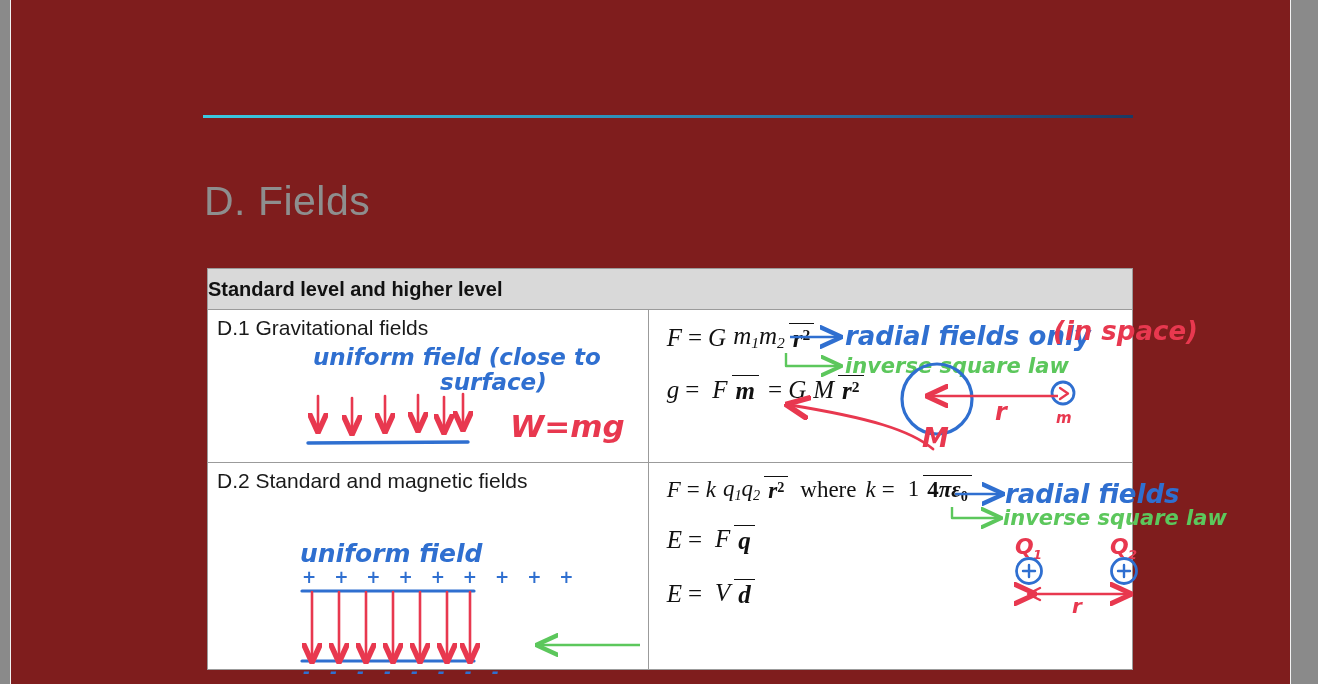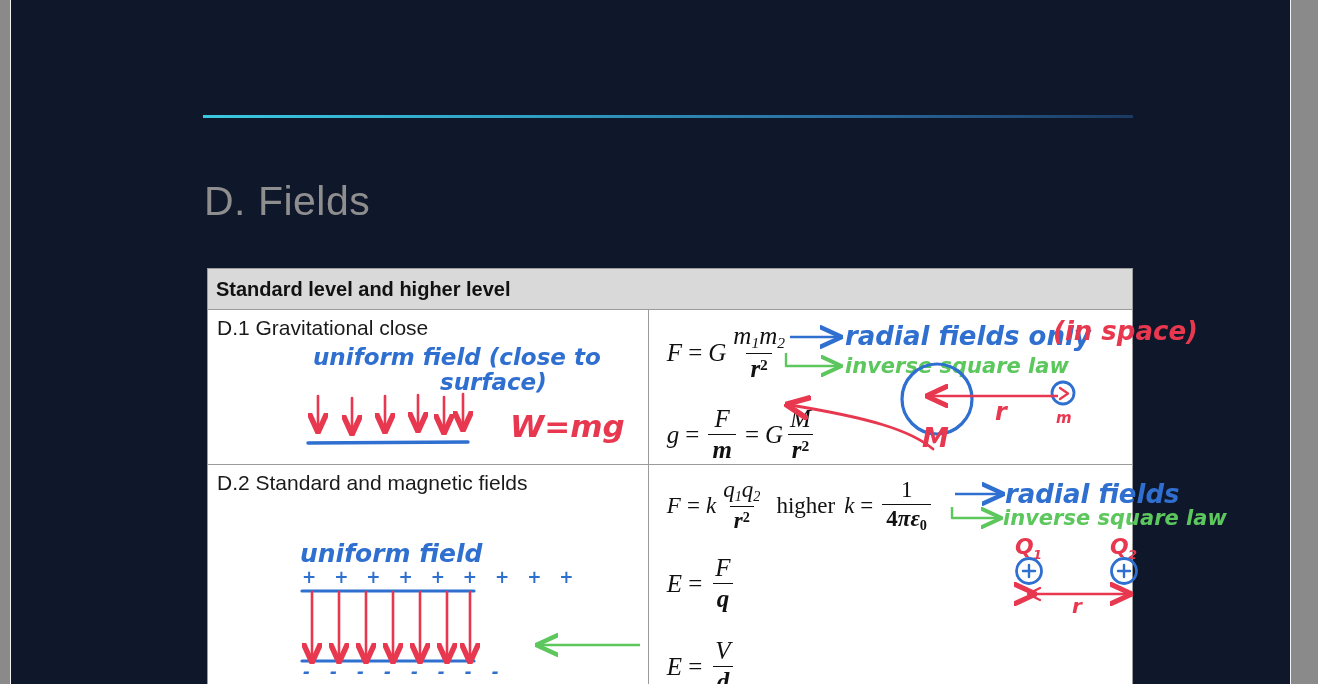--- a/index.html
+++ b/index.html
@@ -10,21 +10,21 @@
     font-family: "Liberation Sans", sans-serif;
   }
   #viewport {
     position: relative;
     width: 1318px; height: 684px;
     background: #8a8a8a;
   }
   #page {
     position: absolute;
     left: 11px; top: 0; width: 1279px; height: 684px;
-    background: #0f172a;
+    background: #7f1d1d;
     box-shadow: 0 0 0 1px #f2f2f2;
   }
   #header-rule {
     position: absolute;
     left: 192px; top: 115px; width: 930px; height: 3px;
     background: linear-gradient(to right, #3bc9e0 0%, #2f9fc4 35%, #2a6a9e 70%, #1b3a63 100%);
   }
   #page-title {
     position: absolute;
     left: 193px; top: 178px;
@@ -37,21 +37,21 @@
     position: absolute;
     left: 196px; top: 268px;
     width: 926px;
     border-collapse: collapse;
   }
   .tbl-border { border: 1px solid #9b9b9b; }
   #table-header-row td {
     background: #d9d9d9;
     border: 1px solid #9b9b9b;
     height: 40px;
-    padding: 0 0 0 8px;
+    padding: 0 0 0 0;
     font-size: 20px; font-weight: bold; color: #111;
   }
   .row-cell {
     border: 1px solid #9b9b9b;
     vertical-align: top;
     background: #fff;
     padding: 0;
     position: relative;
   }
   .col-left  { width: 441px; }
@@ -64,21 +64,21 @@
   
   .formula {
     font-family: "Liberation Serif", serif;
     color: #111;
     font-size: 25px;
     display: flex; align-items: center;
     white-space: nowrap;
   }
   .formula i, .it { font-style: italic; font-family: "Liberation Serif", serif; }
   .frac {
-    display: inline-flex; flex-direction: column;
+    display: inline-flex; flex-direction: row;
     align-items: center; vertical-align: middle;
     margin: 0 3px;
   }
   .frac .num { padding: 0 4px 1px 4px; }
   .frac .den { padding: 1px 4px 0 4px; border-top: 1.6px solid #111; font-weight: bold; }
   sub { font-size: 0.62em; vertical-align: -0.28em; font-style: normal;}
   sup { font-size: 0.62em; vertical-align: 0.45em; font-style: normal;}
   .rm { font-style: normal; }
   
   .ink-layer {
@@ -103,21 +103,21 @@
     <div id="page-title">D. Fields</div>
 
     <table id="syllabus-table" class="tbl-border">
       <tbody>
           <tr id="table-header-row">
         <td colspan="2">Standard level and higher level</td>
       </tr>
 
       <tr>
         <td class="row-cell col-left" style="height:152px">
-          <div class="topic-label">D.1 Gravitational close</div>
+          <div class="topic-label">D.1 Gravitational fields</div>
         </td>
         <td class="row-cell col-right">
           <div class="formula" style="margin:12px 0 0 18px;">
             <span class="it">F</span>
             <span class="rm" style="margin:0 6px">=</span>
             <span class="it">G</span>
             <span class="frac">
               <span class="num"><span class="it">m</span><sub class="it">1</sub><span class="it">m</span><sub class="it">2</sub></span>
               <span class="den"><span class="it">r</span><sup>2</sup></span>
             </span>
@@ -145,21 +145,21 @@
         </td>
         <td class="row-cell col-right">
           <div class="formula" style="margin:12px 0 0 18px;font-size:23px;">
             <span class="it">F</span>
             <span class="rm" style="margin:0 6px">=</span>
             <span class="it">k</span>
             <span class="frac">
               <span class="num"><span class="it">q</span><sub class="it">1</sub><span class="it">q</span><sub class="it">2</sub></span>
               <span class="den"><span class="it">r</span><sup>2</sup></span>
             </span>
-            <span class="rm" style="margin:0 9px">higher</span>
+            <span class="rm" style="margin:0 9px">where</span>
             <span class="it">k</span>
             <span class="rm" style="margin:0 6px">=</span>
             <span class="frac">
               <span class="num rm">1</span>
               <span class="den"><span class="rm">4</span><span class="it">π</span><span class="it">ε</span><sub>0</sub></span>
             </span>
           </div>
           <div class="formula" style="margin:20px 0 0 18px;">
             <span class="it">E</span>
             <span class="rm" style="margin:0 6px">=</span>

